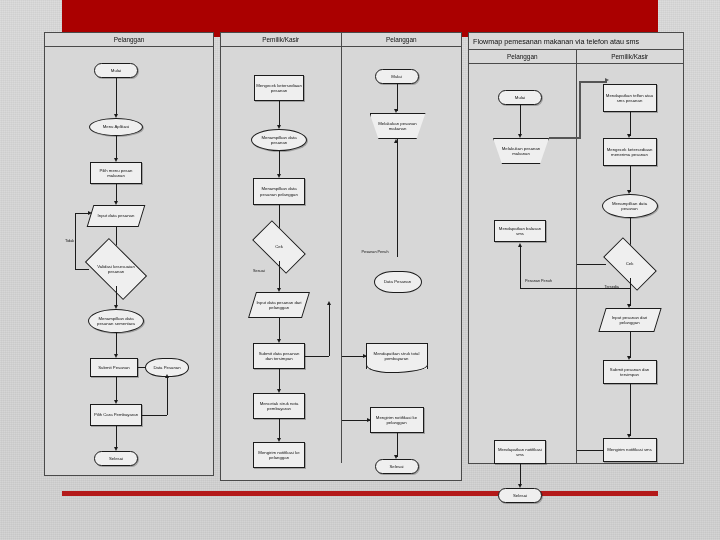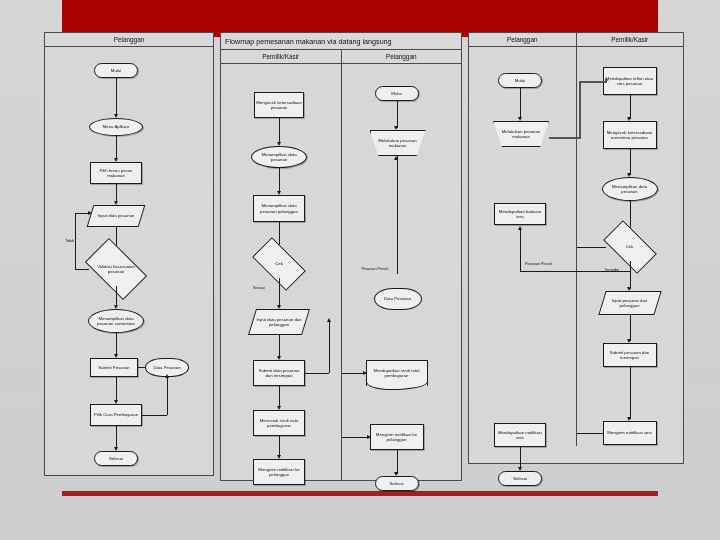--- a/index.html
+++ b/index.html
@@ -170,21 +170,20 @@
           <div class="node term" style="left:49px;top:404px;width:44px;height:15px;">
             <span>Selesai</span>
           </div>
 
         </div>
       </div>
     </div>
   </div>
 
   <div class="chart c2">
-    <div class="chart-title">Flowmap pemesanan makanan via datang langsung</div>
     <div class="lanes">
       <div class="lane">
         <div class="lane-head">Pemilik/Kasir</div>
         <div class="lane-body">
 
           <div class="node" style="left:33px;top:28px;width:50px;height:26px;">
             <span>Mengecek ketersediaan pesanan</span>
           </div>
           <div class="ln lnv" style="left:58px;top:54px;height:26px;"></div>
           <div class="arw dn" style="left:55.5px;top:78px;"></div>
@@ -280,20 +279,21 @@
           <div class="ln lnh" style="left:0px;top:309px;width:24px;"></div>
           <div class="arw rt" style="left:21px;top:306.5px;"></div>
           <div class="ln lnh" style="left:0px;top:373px;width:28px;"></div>
           <div class="arw rt" style="left:25px;top:370.5px;"></div>
         </div>
       </div>
     </div>
   </div>
 
   <div class="chart c3">
+    <div class="chart-title">Flowmap pemesanan makanan via telefon atau sms</div>
     <div class="lanes">
       <div class="lane">
         <div class="lane-head">Pelanggan</div>
         <div class="lane-body">
 
           <div class="node term" style="left:29px;top:26px;width:44px;height:15px;">
             <span>Mulai</span>
           </div>
           <div class="ln lnv" style="left:51px;top:41px;height:31px;"></div>
           <div class="arw dn" style="left:48.5px;top:70px;"></div>

